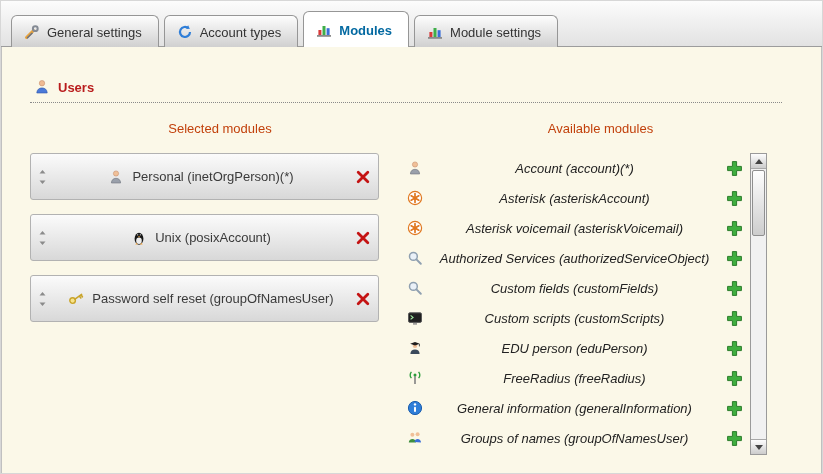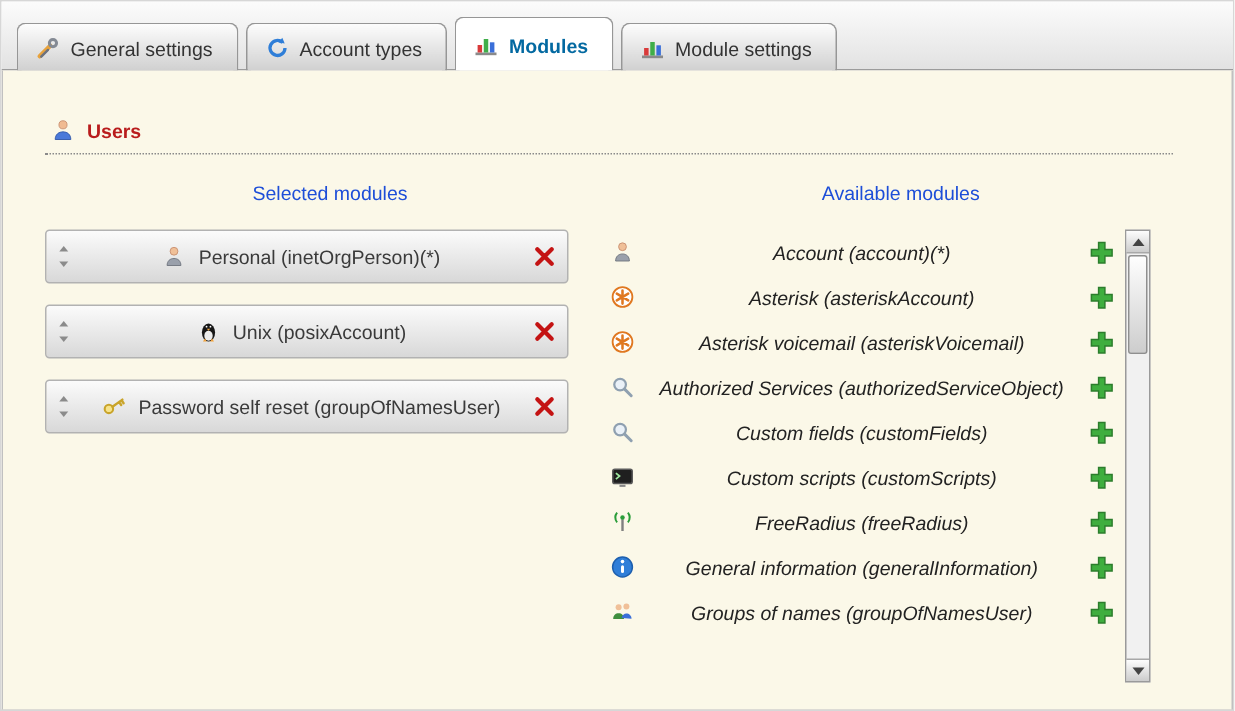--- a/index.html
+++ b/index.html
@@ -39,25 +39,25 @@
   .section-header {
     display:flex; align-items:center; gap:8px;
     font-size:13px; font-weight:bold; color:#b91c1c;
     width:752px; padding:14px 0 7px 4px;
     border-bottom:1px dotted #8a8a8a;
   }
   .section-header .icon { display:inline-flex; width:16px; height:16px; }
   .columns { display:flex; margin-top:12px; }
   .col-left { width:377px; }
   .col-right { flex:1; }
-  .col-heading { font-size:13px; color:#1d4ed8; margin:6px 0 17px 3px; }
+  .col-heading { font-size:13px; color:#c2410c; margin:6px 0 17px 3px; }
   
   .sel-row {
     display:flex; align-items:center;
-    width:349px; height:36px; margin-bottom:14px; padding:0 7px;
+    width:349px; height:47px; margin-bottom:14px; padding:0 7px;
     background:linear-gradient(#fbfbfb,#d8d8d8);
     border:1px solid #b2b2b2; border-radius:3px;
   }
   .drag-handle { display:inline-flex; width:9px; height:16px; cursor:grab; flex:none; }
   .sel-mid { flex:1; display:flex; align-items:center; justify-content:center; gap:8px; overflow:hidden; }
   .sel-mid .mod-icon { display:inline-flex; width:16px; height:16px; flex:none; }
   .sel-label { font-size:13px; color:#3a3a3a; white-space:nowrap; }
   .del-btn { display:inline-flex; width:16px; height:16px; cursor:pointer; flex:none; }
   
   .avail-wrap { display:flex;font-style:italic; }
@@ -316,20 +316,36 @@
                 <span class="avail-label">Custom scripts (customScripts)</span>
                 <span class="add-btn">
                   <svg viewBox="0 0 17 17" width="17" height="17">
                     <path d="M6.4 1.6h4.2v4.8h4.8v4.2h-4.8v4.8H6.4v-4.8H1.6V6.4h4.8z" fill="#3fae3f" stroke="#2c7d2c" stroke-width="1"></path>
                   </svg>
                 </span>
               </div>
               <div class="avail-row">
                 <span class="mod-icon">
                   <svg viewBox="0 0 16 16" width="16" height="16">
+                    <circle cx="8" cy="5.8" r="2.3" fill="#f0c098"></circle>
+                    <path d="M3.4 14c0-2.9 2-4.4 4.6-4.4s4.6 1.5 4.6 4.4z" fill="#3b4a5c"></path>
+                    <path d="M3.2 3.7 8 1.9l4.8 1.8L8 5.6z" fill="#1d1d1d"></path>
+                    <path d="M12.4 4v2.4" stroke="#1d1d1d" stroke-width="0.8"></path>
+                  </svg>
+                </span>
+                <span class="avail-label">EDU person (eduPerson)</span>
+                <span class="add-btn">
+                  <svg viewBox="0 0 17 17" width="17" height="17">
+                    <path d="M6.4 1.6h4.2v4.8h4.8v4.2h-4.8v4.8H6.4v-4.8H1.6V6.4h4.8z" fill="#3fae3f" stroke="#2c7d2c" stroke-width="1"></path>
+                  </svg>
+                </span>
+              </div>
+              <div class="avail-row">
+                <span class="mod-icon">
+                  <svg viewBox="0 0 16 16" width="16" height="16">
                     <path d="M8 6.2V14" stroke="#808080" stroke-width="1.6"></path>
                     <circle cx="8" cy="5" r="1.5" fill="#2a9d3a"></circle>
                     <path d="M4.4 1.8a5.2 5.2 0 0 0 0 6.4M11.6 1.8a5.2 5.2 0 0 1 0 6.4" fill="none" stroke="#2a9d3a" stroke-width="1.3"></path>
                   </svg>
                 </span>
                 <span class="avail-label">FreeRadius (freeRadius)</span>
                 <span class="add-btn">
                   <svg viewBox="0 0 17 17" width="17" height="17">
                     <path d="M6.4 1.6h4.2v4.8h4.8v4.2h-4.8v4.8H6.4v-4.8H1.6V6.4h4.8z" fill="#3fae3f" stroke="#2c7d2c" stroke-width="1"></path>
                   </svg>

